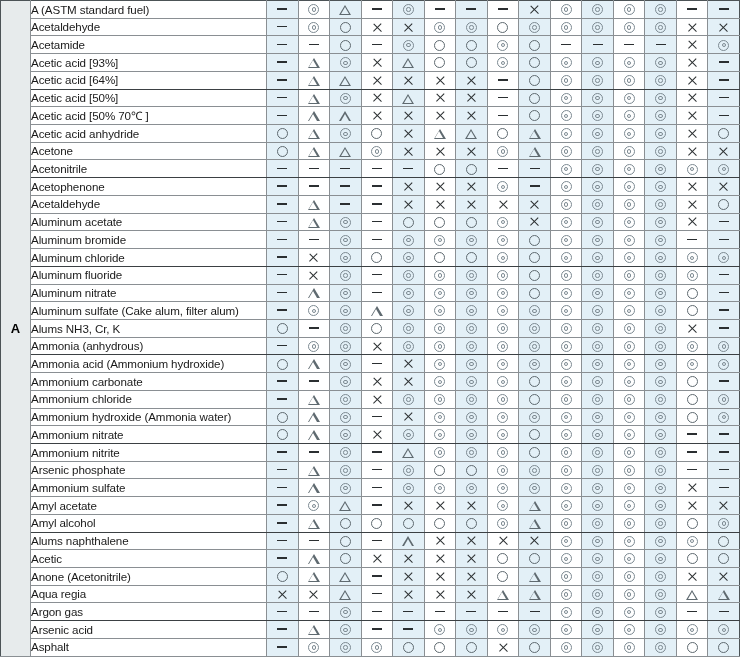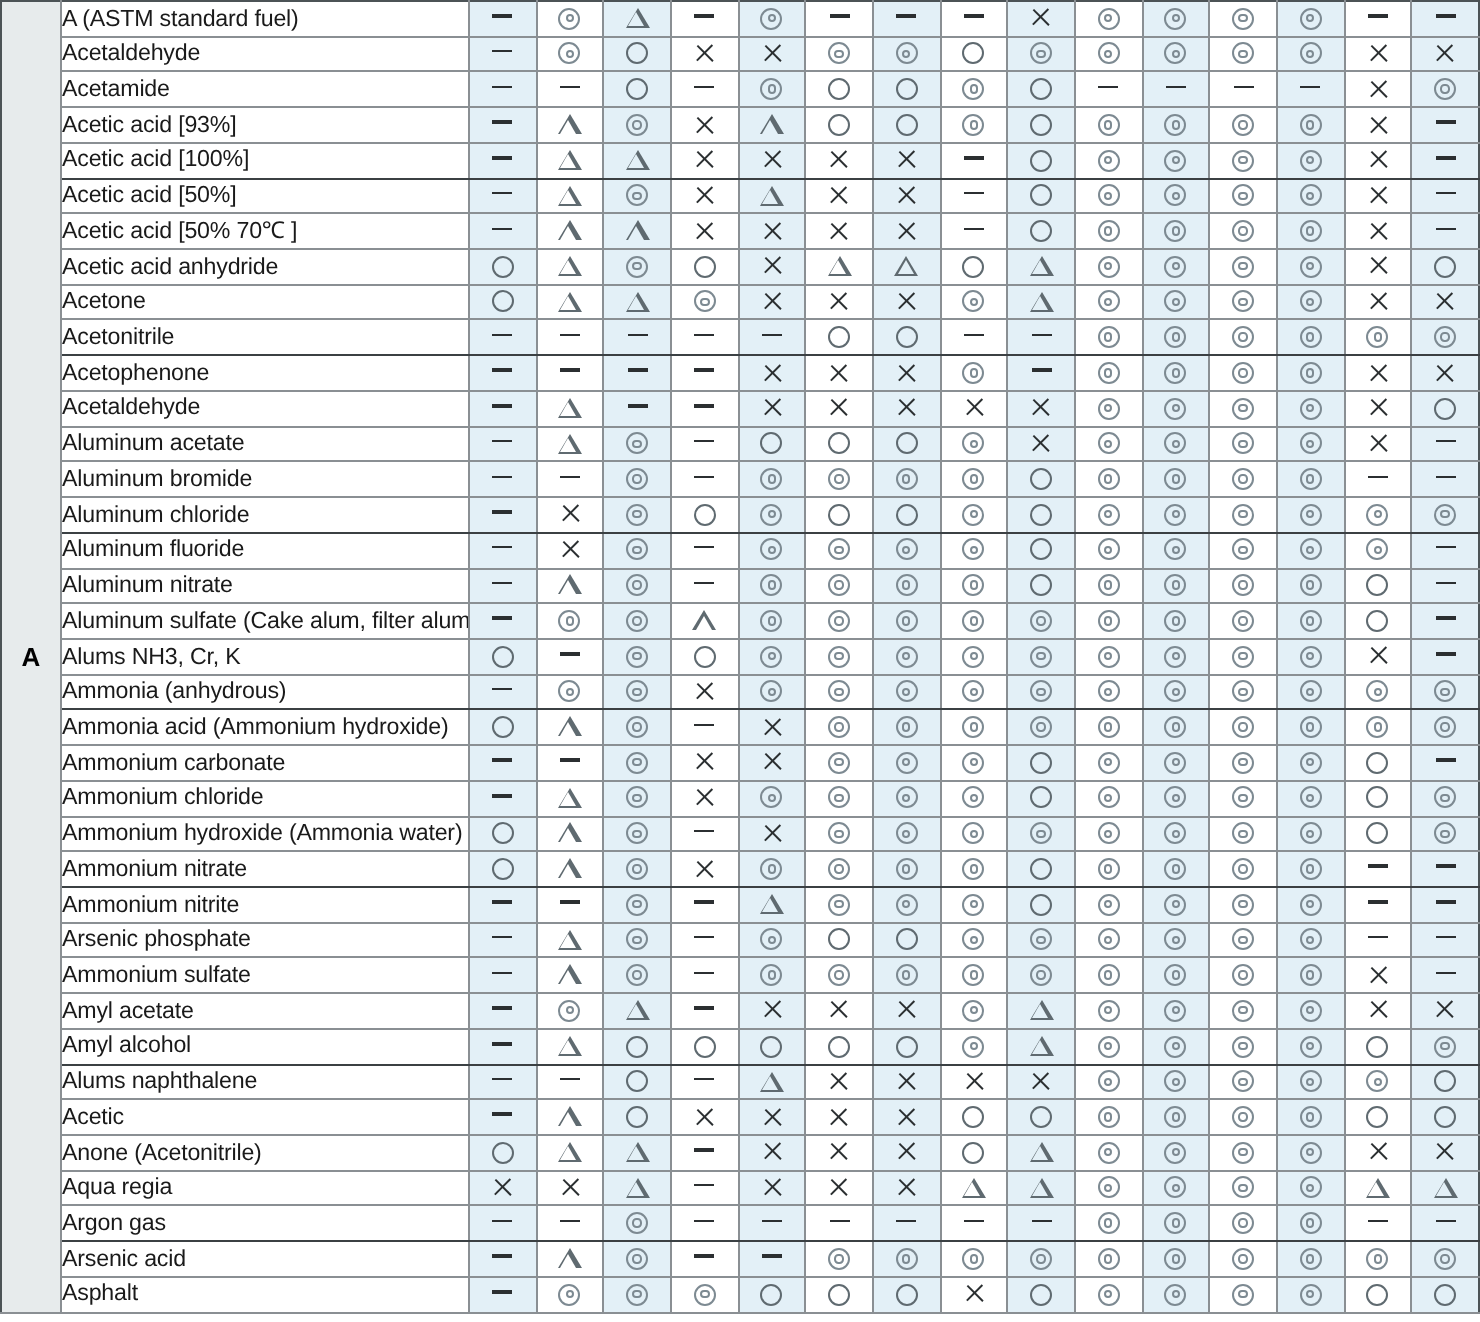--- a/index.html
+++ b/index.html
@@ -55,21 +55,21 @@
     text-align: center;
     vertical-align: top;
     font-size: 13px;
     font-weight: bold;
     color: #000;
     padding-top: 4px;
   }
 
   
   td.name {
-    width: 204px;
+    width: 236px;
     background: #ffffff;
     padding-left: 6px;
     font-size: 11.6px;
     color: #1a1a1a;
     white-space: nowrap;
     overflow: hidden;
     border-left: 1px solid #4c5356;
     border-right: 1px solid #4c5356;
     letter-spacing: -0.1px;
   }
@@ -248,21 +248,21 @@
           <td class="cell"><span class="sym sym-double"></span></td>
           <td class="cell shaded"><span class="sym sym-circle"></span></td>
           <td class="cell"><span class="sym sym-double"></span></td>
           <td class="cell shaded"><span class="sym sym-double"></span></td>
           <td class="cell"><span class="sym sym-double"></span></td>
           <td class="cell shaded"><span class="sym sym-double"></span></td>
           <td class="cell"><span class="sym sym-x"></span></td>
           <td class="cell shaded last"><span class="sym sym-dash"></span></td>
         </tr>
         <tr class="group-end">
-          <td class="name">Acetic acid [100%]</td>
+          <td class="name">Acetic acid [64%]</td>
           <td class="cell shaded"><span class="sym sym-dash"></span></td>
           <td class="cell"><span class="sym sym-tri"></span></td>
           <td class="cell shaded"><span class="sym sym-tri"></span></td>
           <td class="cell"><span class="sym sym-x"></span></td>
           <td class="cell shaded"><span class="sym sym-x"></span></td>
           <td class="cell"><span class="sym sym-x"></span></td>
           <td class="cell shaded"><span class="sym sym-x"></span></td>
           <td class="cell"><span class="sym sym-dash"></span></td>
           <td class="cell shaded"><span class="sym sym-circle"></span></td>
           <td class="cell"><span class="sym sym-double"></span></td>

